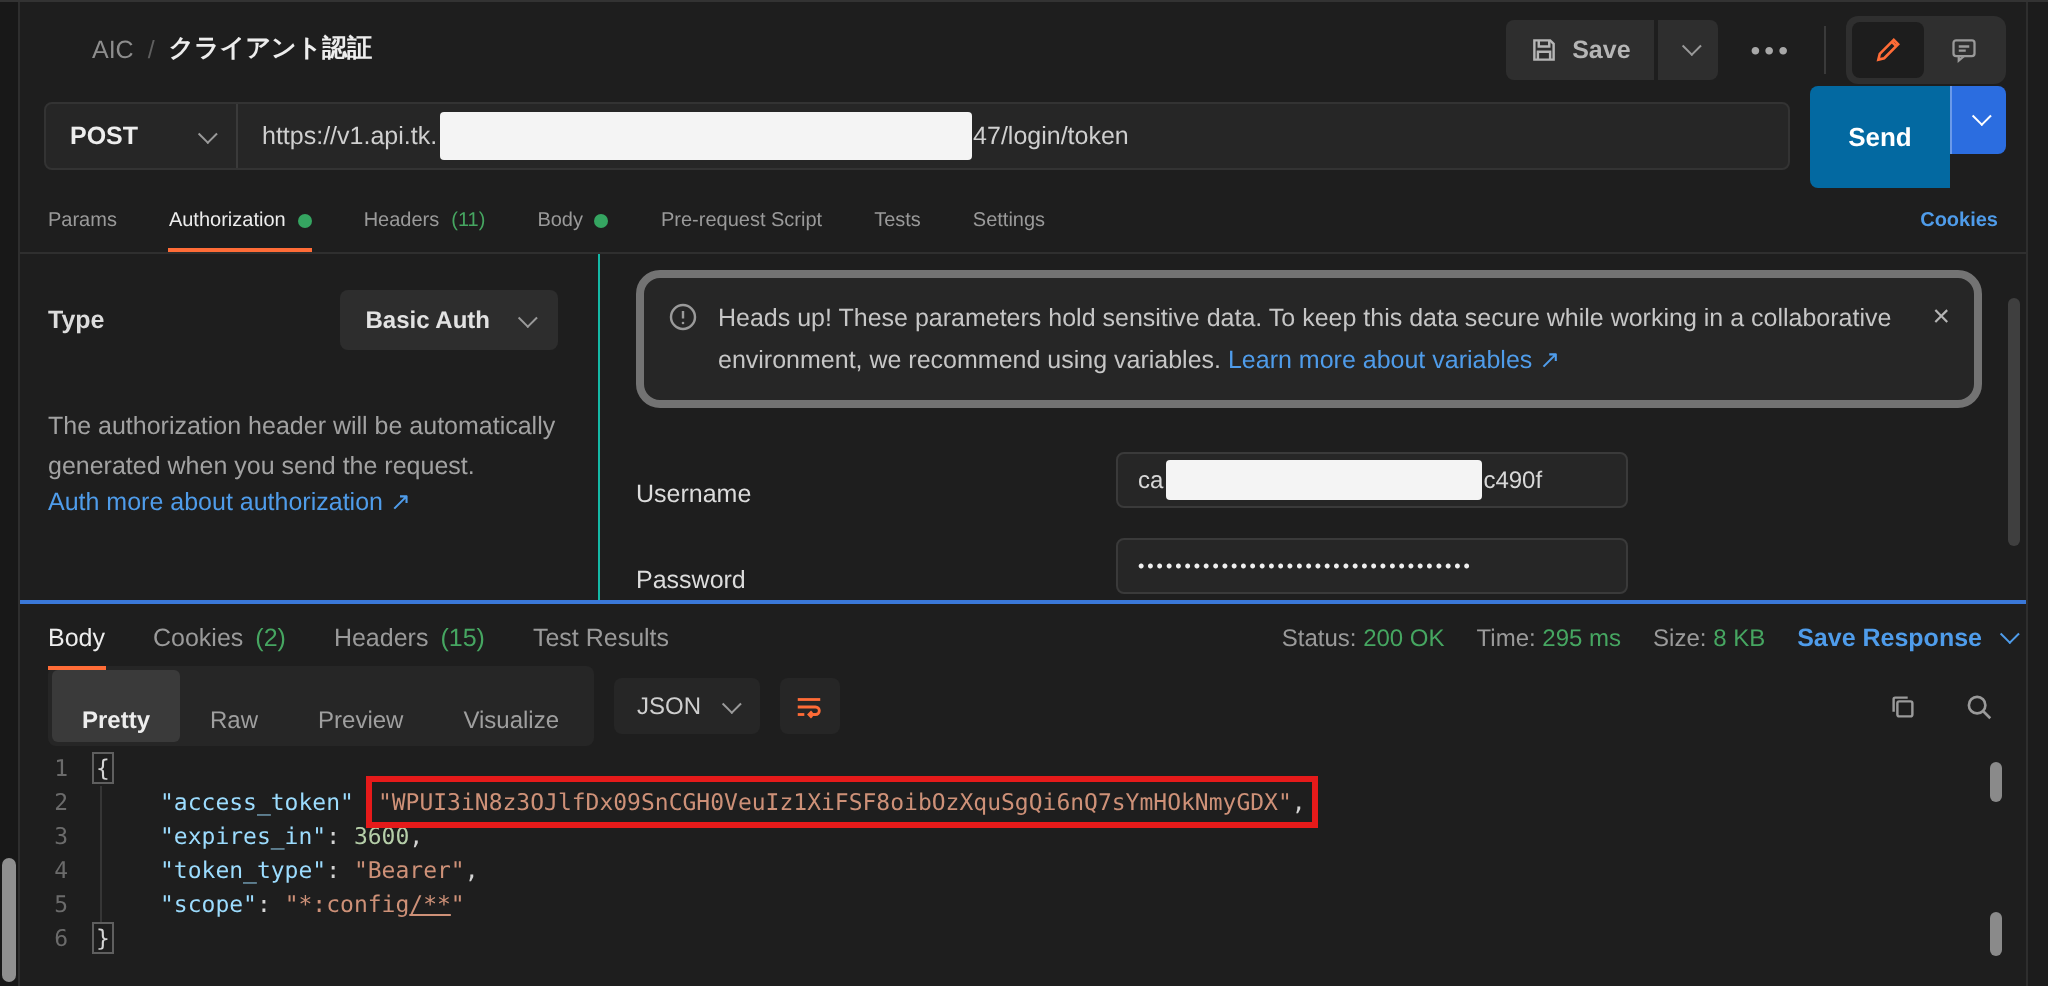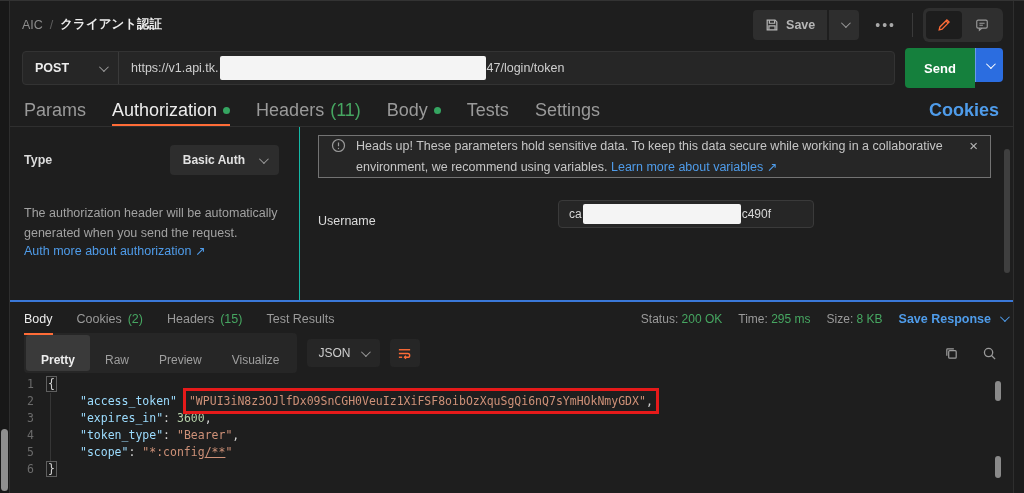--- a/index.html
+++ b/index.html
@@ -13,21 +13,21 @@
   .right-strip { position:absolute; right:0; top:0; bottom:0; width:11px; background:#1c1c1c; border-left:1px solid #2e2e2e; z-index:5; }
   .upper-scroll-thumb { position:absolute; right:14px; top:148px; width:6px; height:124px; background:#3f3f3f; border-radius:3px; z-index:6; }
   .code-scroll-thumb1 { position:absolute; right:23px; top:380px; width:6px; height:20px; background:#8a8a8a; border-radius:3px; z-index:6; }
   .code-scroll-thumb2 { position:absolute; right:23px; top:455px; width:6px; height:22px; background:#8a8a8a; border-radius:3px; z-index:6; }
 
   .main { margin:0 11px 0 10px; height:100%; display:flex; flex-direction:column; }
 
   
   .topbar { height:47px; display:flex; align-items:center; justify-content:space-between; padding:0 10px 0 12px; flex:none; }
   .breadcrumb { display:flex; align-items:center; gap:7px; }
-  .bc-root { color:#8d8d8d; }
+  .bc-root { color:#8d8d8d;margin-left:24px; }
   .bc-sep { color:#5f5f5f; }
   .bc-cur { color:#ededed; font-weight:700; }
   .topbar-right { display:flex; align-items:center; gap:10px; }
   .save-group { display:flex; gap:2px; }
   .save-btn { display:flex; align-items:center; gap:7px; height:30px; padding:0 12px; background:#2e2e2e; border:none; border-radius:4px 0 0 4px; color:#b5b5b5; font-weight:700; font-size:12.5px; cursor:pointer; font-family:inherit; }
   .save-chev-btn { width:30px; height:30px; background:#2e2e2e; border:none; border-radius:0 4px 4px 0; display:flex; align-items:center; justify-content:center; cursor:pointer; }
   .more-btn { background:none; border:none; color:#a8a8a8; font-size:14px; letter-spacing:2px; cursor:pointer; padding:4px 6px; }
   .divider-v { width:1px; height:24px; background:#3a3a3a; }
   .edit-group { display:flex; background:#2f2f2f; border-radius:6px; padding:3px; gap:2px; }
   .edit-btn, .comment-btn { width:36px; height:28px; border:none; border-radius:4px; display:flex; align-items:center; justify-content:center; cursor:pointer; background:transparent; }
@@ -36,47 +36,47 @@
 
   
   .request-row { height:46px; display:flex; align-items:center; gap:10px; padding:0 10px 6px 12px; flex:none; }
   .method-url { flex:1; height:34px; display:flex; background:#262626; border:1px solid #333; border-radius:4px; align-items:stretch; overflow:hidden; }
   .method-select { display:flex; align-items:center; justify-content:space-between; width:96px; padding:0 12px; background:transparent; border:none; border-right:1px solid #3a3a3a; color:#ededed; font-weight:700; font-size:12.5px; cursor:pointer; font-family:inherit; flex:none; }
   .url-field { flex:1; display:flex; align-items:center; padding:0 12px; color:#cfcfcf; font-size:12.5px; white-space:nowrap; overflow:hidden; cursor:text; }
   .redact { display:inline-block; background:#f4f4f4; border-radius:2px; vertical-align:middle; }
   .redact-url { width:266px; height:24px; margin:0 1px; }
   .redact-user { width:158px; height:20px; margin:0 1px; }
   .send-group { display:flex; flex:none; }
-  .send-btn { height:40px; width:70px; background:#15803d; color:#fff; border:none; border-radius:4px 0 0 4px; font-weight:700; font-size:13px; cursor:pointer; font-family:inherit; }
+  .send-btn { height:51px; width:70px; background:#0369a1; color:#fff; border:none; border-radius:4px 0 0 4px; font-weight:700; font-size:13px; cursor:pointer; font-family:inherit; }
   .send-chev-btn { height:34px; width:28px; background:#2b6de0; border:none; border-left:1px solid rgba(255,255,255,.3); border-radius:0 4px 4px 0; display:flex; align-items:center; justify-content:center; cursor:pointer; }
 
   
   .chev { width:7px; height:7px; border-right:1.6px solid #9a9a9a; border-bottom:1.6px solid #9a9a9a; transform:rotate(45deg) translateY(-2px); display:inline-block; }
   .chev.white { border-color:#fff; }
   .chev.blue { border-color:#4f9cea; }
 
   
-  .req-tabs { height:33px; display:flex; align-items:center; gap:26px; padding:0 14px; border-bottom:1px solid #2f2f2f; flex:none; color:#9a9a9a; font-size:18px; }
+  .req-tabs { height:33px; display:flex; align-items:center; gap:26px; padding:0 14px; border-bottom:1px solid #2f2f2f; flex:none; color:#9a9a9a; font-size:10px; }
   .tab { display:flex; align-items:center; gap:6px; height:100%; cursor:pointer; position:relative; }
   .tab.active { color:#ededed; }
   .tab.active::after { content:""; position:absolute; left:0; right:0; bottom:0; height:2px; background:#ff6c37; }
   .dot { width:7px; height:7px; border-radius:50%; background:#35a561; }
   .count { color:#46a661; }
   .cookies-link { margin-left:auto; color:#4f9cea; font-weight:700; cursor:pointer; }
 
   
   .upper-pane { height:173px; display:flex; flex:none; overflow:hidden; }
   .auth-left { width:290px; flex:none; border-right:1px solid #14b8a6; padding:18px 20px 0 14px; }
   .type-row { display:flex; align-items:center; justify-content:space-between; margin-bottom:28px; }
   .type-label { color:#dcdcdc; font-weight:700; }
   .type-select { display:flex; align-items:center; gap:14px; height:30px; padding:0 13px; background:#2d2d2d; border:none; border-radius:4px; color:#e2e2e2; font-weight:700; font-size:12px; cursor:pointer; font-family:inherit; }
   .auth-desc { color:#a2a2a2; line-height:1.6; font-size:12.5px; }
   .link { color:#4f9cea; text-decoration:none; cursor:pointer; font-size:12.5px; }
   .auth-right { flex:1; padding:8px 22px 0 18px; position:relative; }
-  .banner { display:flex; align-items:flex-start; gap:10px; background:#262626; border:1px solid #737373; border-radius:0; padding:0 12px; margin-bottom:22px; }
+  .banner { display:flex; align-items:flex-start; gap:10px; background:#262626; border:4px solid #737373; border-radius:12px; padding:10px 12px; margin-bottom:22px; }
   .info-icon { color:#9a9a9a; flex:none; margin-top:2px; }
   .banner-text { flex:1; color:#c6c6c6; font-size:12.5px; line-height:1.65; }
   .banner-close { background:none; border:none; color:#b5b5b5; font-size:15px; cursor:pointer; flex:none; margin-top:1px; }
   .cred-row { display:flex; align-items:flex-end; margin-bottom:15px; }
   .cred-label { width:240px; color:#dcdcdc; font-size:12.5px; }
   .cred-input { width:256px; height:28px; background:#262626; border:1px solid #3a3a3a; border-radius:4px; display:flex; align-items:center; padding:0 10px; color:#d8d8d8; font-size:12px; white-space:nowrap; overflow:hidden; cursor:text; }
   .cred-input.pw { font-size:9px; letter-spacing:1.5px; color:#f0f0f0; }
 
   
   .splitter { height:2px; background:#3a78d8; margin:0 -11px 0 -10px; flex:none; }
@@ -201,20 +201,23 @@
         </div>
       <div class="tab">
           <span>Headers</span>
           <span class="count">(11)</span>
         </div>
       <div class="tab">
           <span>Body</span>
           <span class="dot"></span>
         </div>
       <div class="tab">
+          <span>Pre-request Script</span>
+        </div>
+      <div class="tab">
           <span>Tests</span>
         </div>
       <div class="tab">
           <span>Settings</span>
         </div>
       <div class="cookies-link">Cookies</div>
     </div>
 
     <div class="upper-pane">
       <div class="auth-left">
@@ -243,20 +246,26 @@
           <button class="banner-close"><span>×</span></button>
         </div>
         <div class="cred-row">
           <span class="cred-label">Username</span>
           <div class="cred-input">
             <span>ca</span>
             <span class="redact redact-user"></span>
             <span>c490f</span>
           </div>
         </div>
+        <div class="cred-row" style="margin-bottom:10px;">
+          <span class="cred-label">Password</span>
+          <div class="cred-input pw">
+              <span>••••••••••••••••••••••••••••••••••••</span>
+            </div>
+        </div>
 
       </div>
     </div>
 
     <div class="splitter"></div>
 
     <div class="response-section">
       <div class="resp-header">
         <div class="resp-tabs">
           <div class="tab active">

